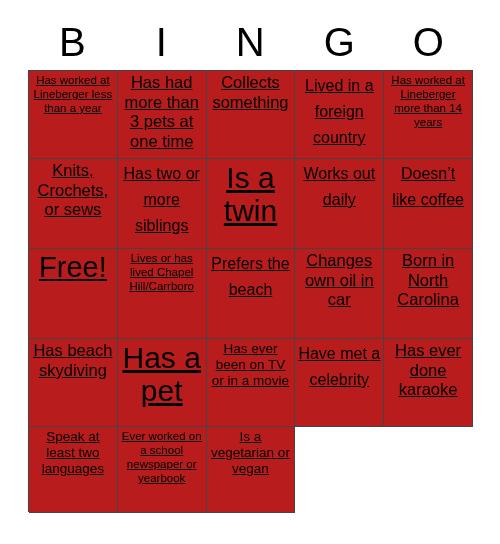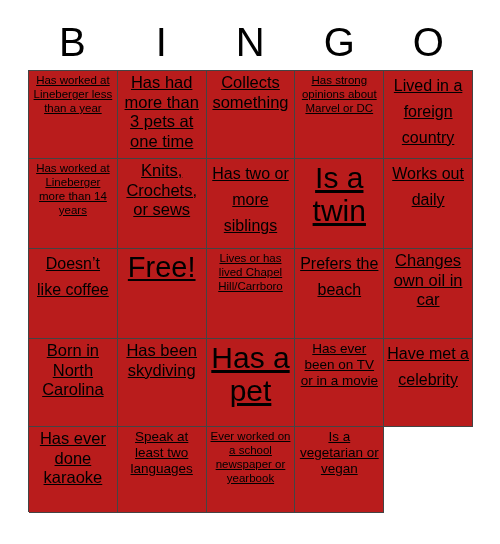--- a/index.html
+++ b/index.html
@@ -109,23 +109,20 @@
     <div class="cell">
         <span class="cell-text fs-xs">Has worked at Lineberger less than a year</span>
       </div>
     <div class="cell">
         <span class="cell-text fs-m">Has had more than 3 pets at one time</span>
       </div>
     <div class="cell">
         <span class="cell-text fs-m">Collects something</span>
       </div>
     <div class="cell">
-        <span class="cell-text fs-xs">Has strong opinions about Marvel or DC</span>
-      </div>
-    <div class="cell">
         <span class="cell-text fs-l">Lived in a foreign country</span>
       </div>
 
     <div class="cell">
         <span class="cell-text fs-xs">Has worked at Lineberger more than 14 years</span>
       </div>
     <div class="cell">
         <span class="cell-text fs-m">Knits, Crochets, or sews</span>
       </div>
     <div class="cell">
@@ -151,21 +148,21 @@
         <span class="cell-text fs-l">Prefers the beach</span>
       </div>
 
     <div class="cell">
         <span class="cell-text fs-m">Changes own oil in car</span>
       </div>
     <div class="cell">
         <span class="cell-text fs-m">Born in North Carolina</span>
       </div>
     <div class="cell">
-        <span class="cell-text fs-m">Has been skydiving</span>
+        <span class="cell-text fs-m">Has beach skydiving</span>
       </div>
     <div class="cell">
         <span class="cell-text fs-xxl">Has a pet</span>
       </div>
     <div class="cell">
         <span class="cell-text fs-s">Has ever been on TV or in a movie</span>
       </div>
 
     <div class="cell">
         <span class="cell-text fs-l">Have met a celebrity</span>

